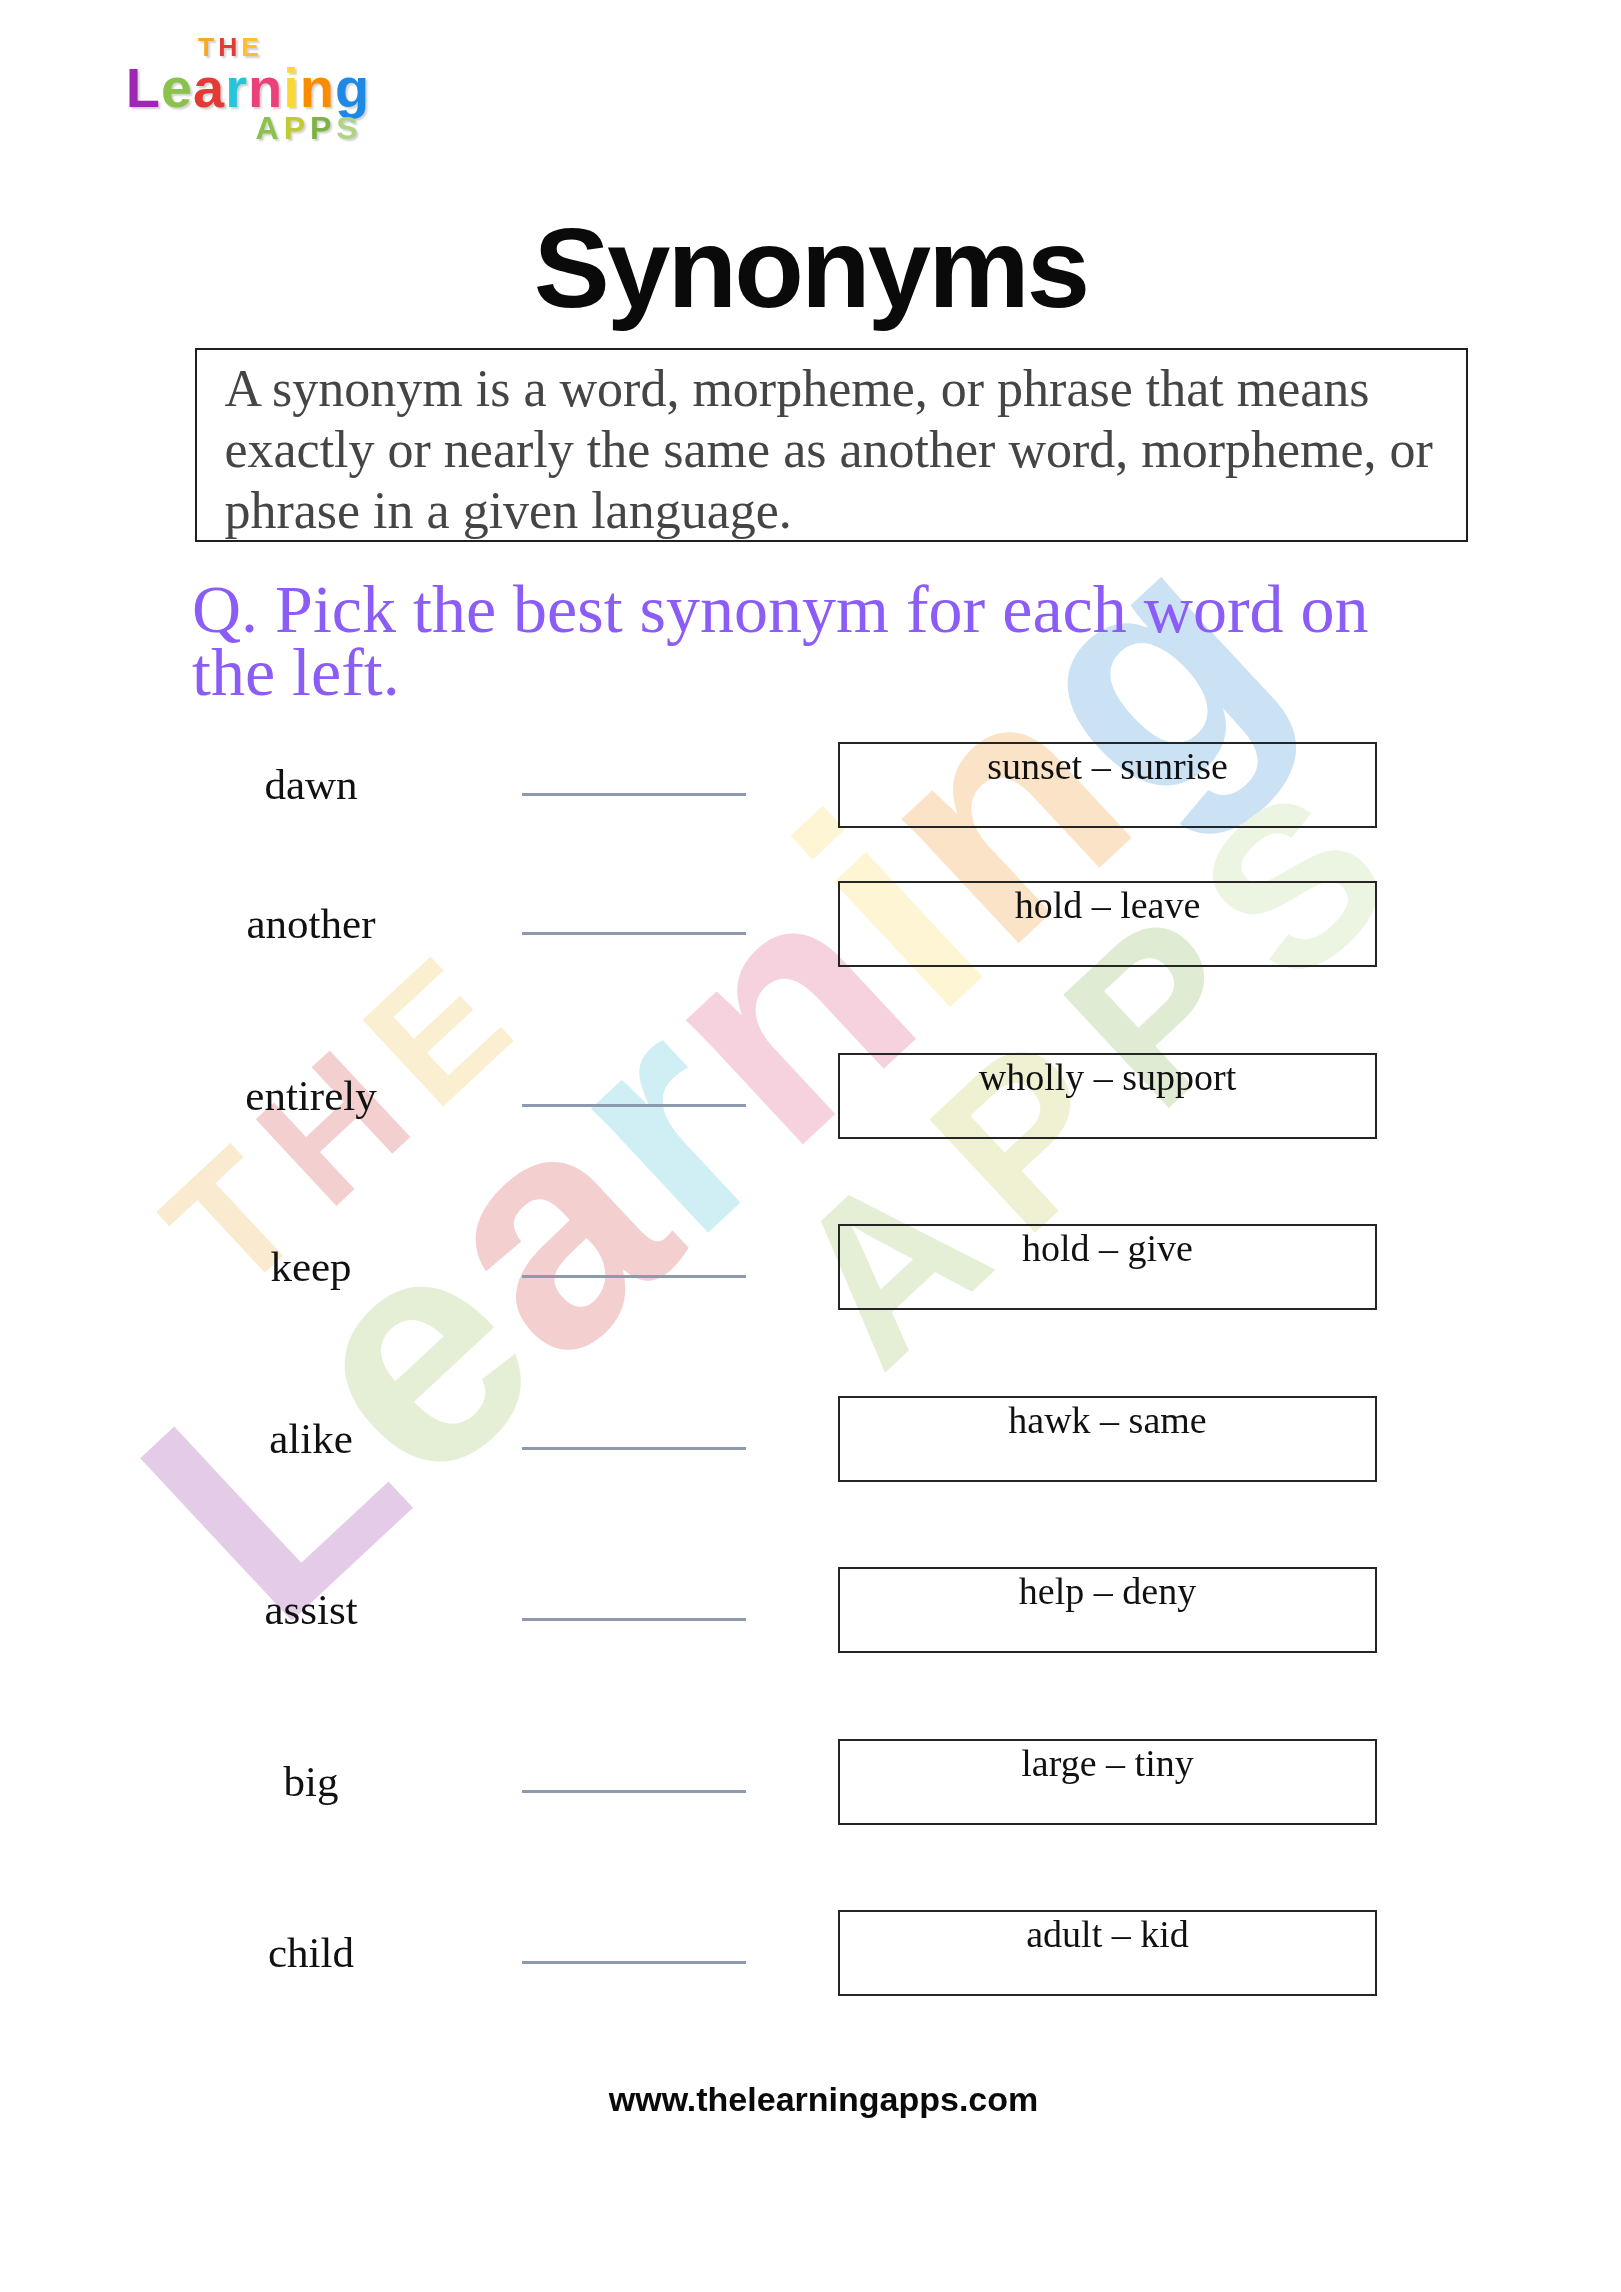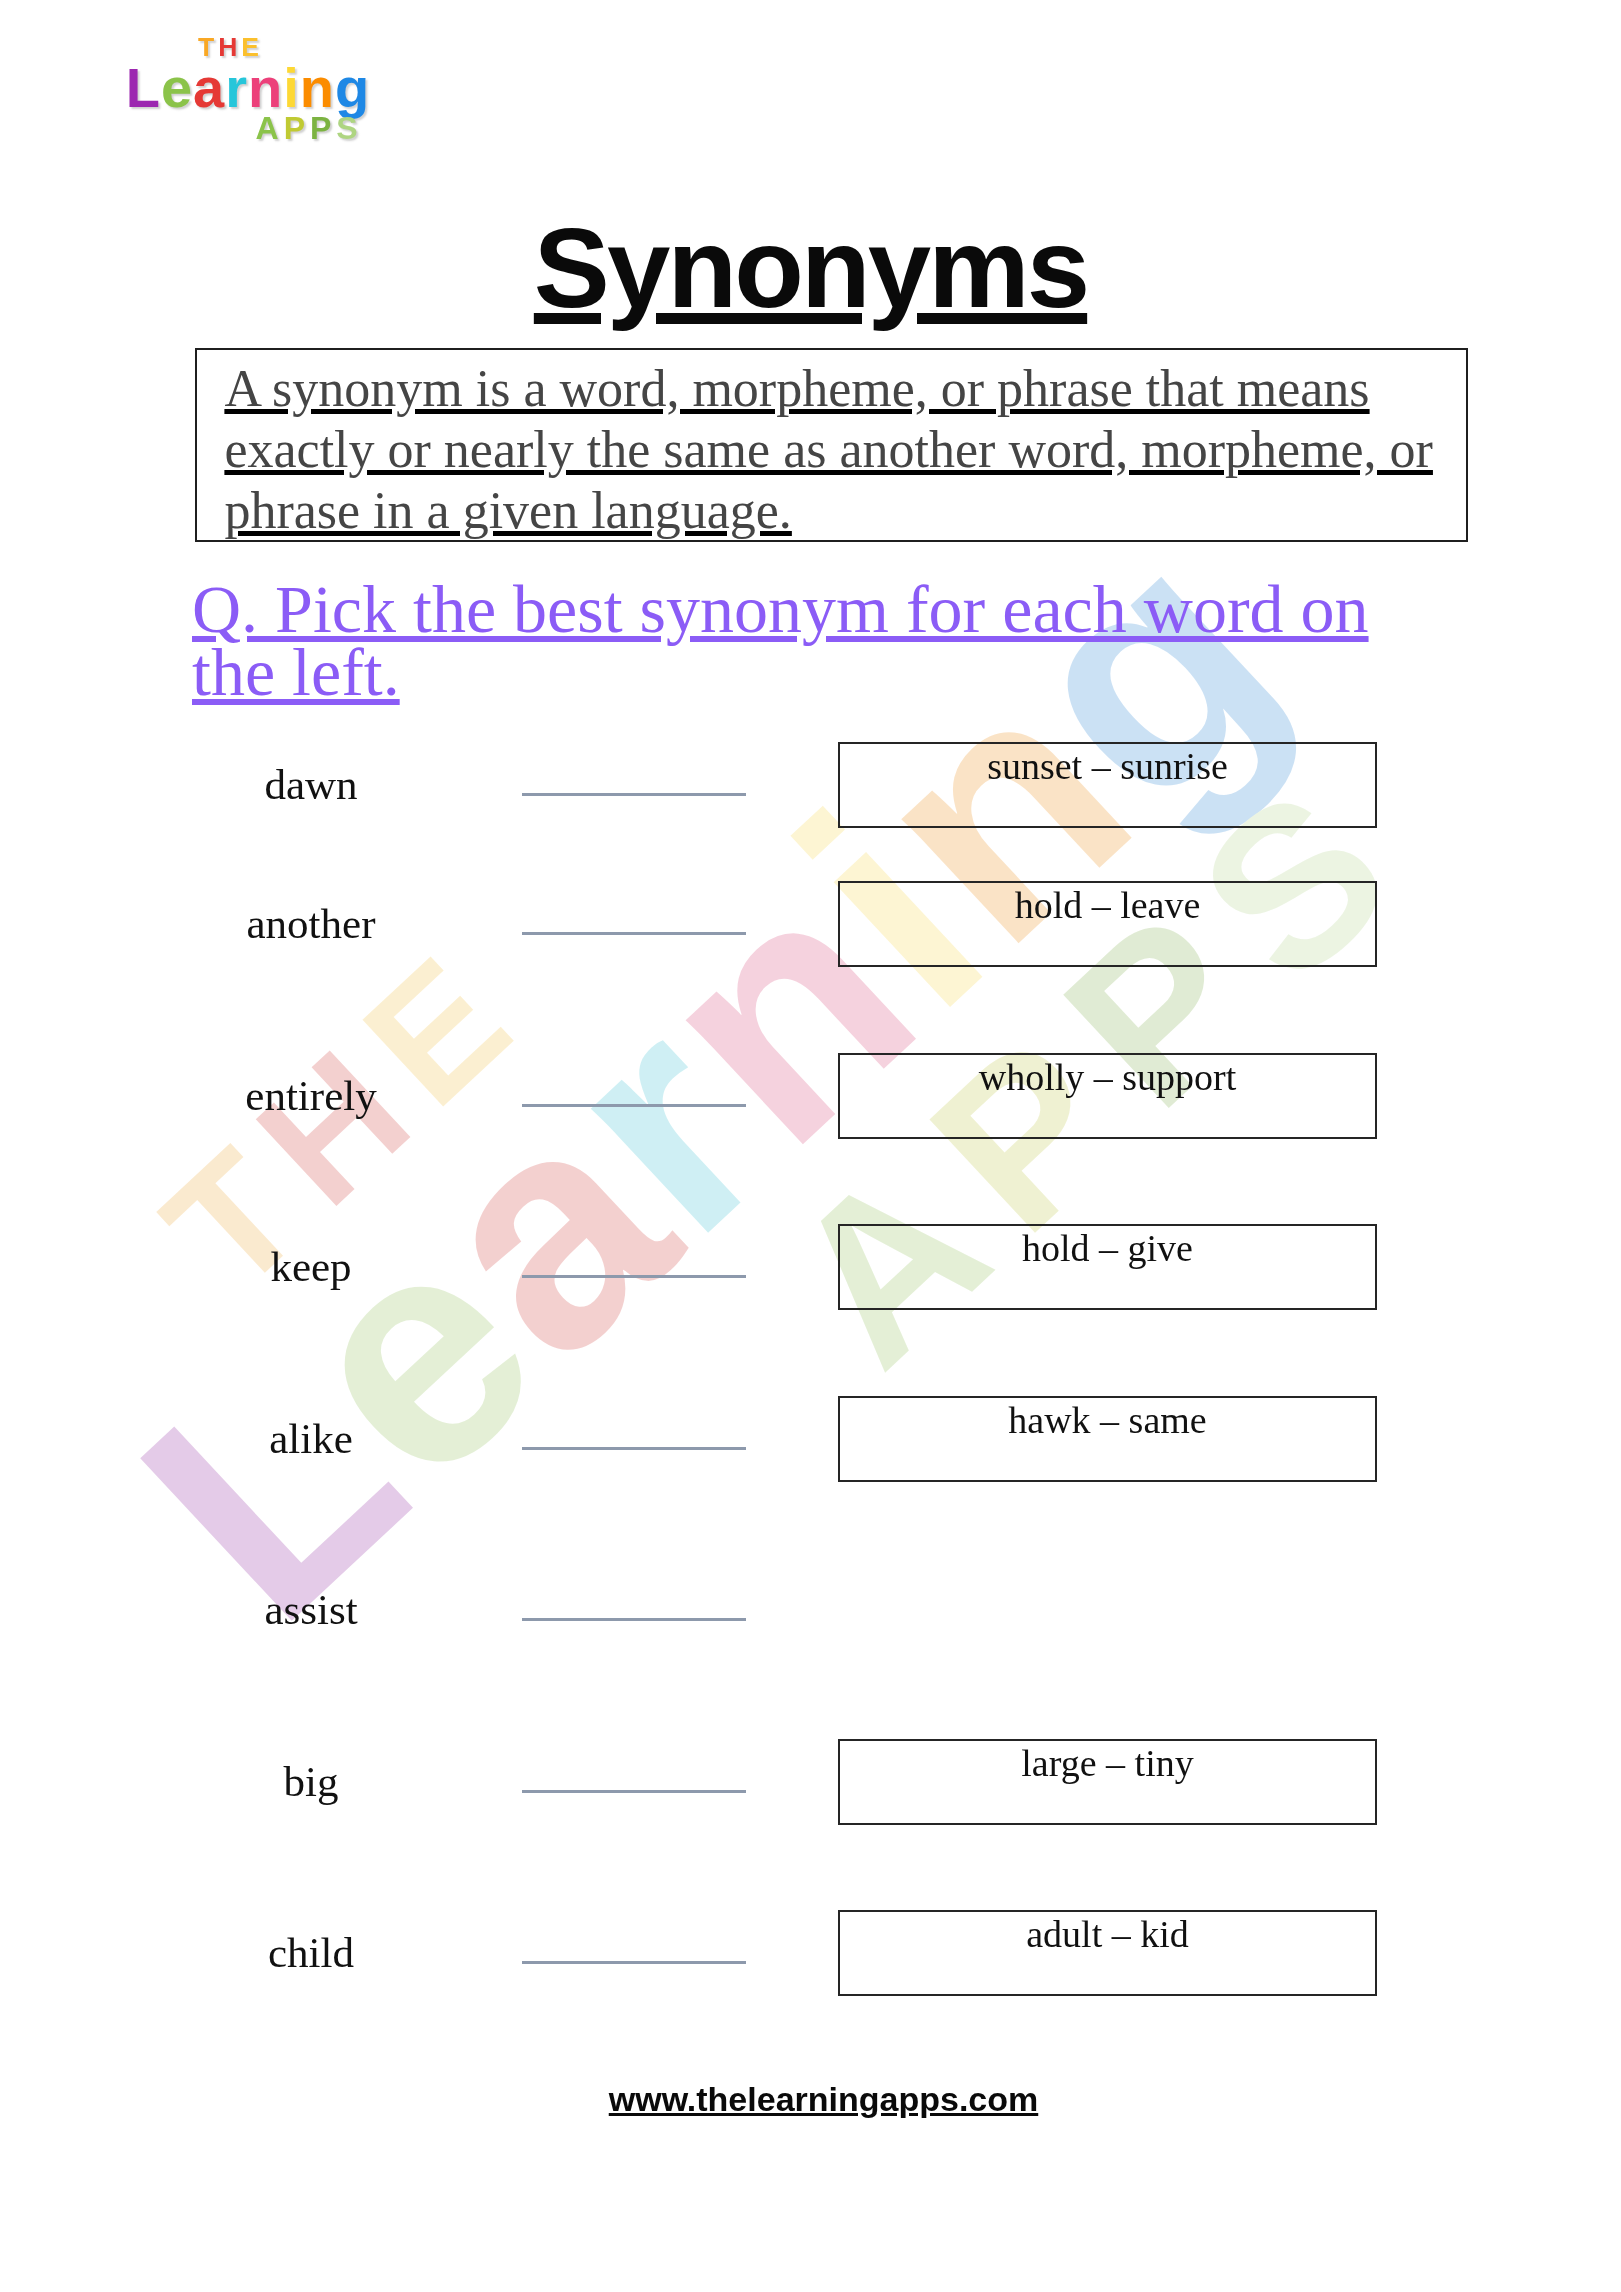--- a/index.html
+++ b/index.html
@@ -5,21 +5,21 @@
   html,body{margin:0;padding:0;background:#ffffff;}
   #page{
     position:relative;
     width:1621px;
     height:2293px;
     margin:0 auto;
     background:#ffffff;
     overflow:hidden;
     font-family:"Liberation Serif", serif;
   }
-  .layer{position:absolute;z-index:1;text-decoration:underline;}
+  .layer{position:absolute;z-index:1;}
 
   
   .watermark{
     position:absolute;
     left:-147px;
     top:774px;
     width:1764px;
     z-index:0;
     opacity:0.24;
     transform:rotate(-43deg);
@@ -192,20 +192,23 @@
     <div class="word">alike</div>
     <div class="blank"></div>
     <div class="optbox">
       <div class="opttext">hawk – same</div>
     </div>
   </div>
 
   <div class="row" style="top:1567px">
     <div class="word">assist</div>
     <div class="blank"></div>
+    <div class="optbox">
+      <div class="opttext">help – deny</div>
+    </div>
   </div>
 
   <div class="row" style="top:1739px">
     <div class="word">big</div>
     <div class="blank"></div>
     <div class="optbox">
       <div class="opttext">large – tiny</div>
     </div>
   </div>
 

